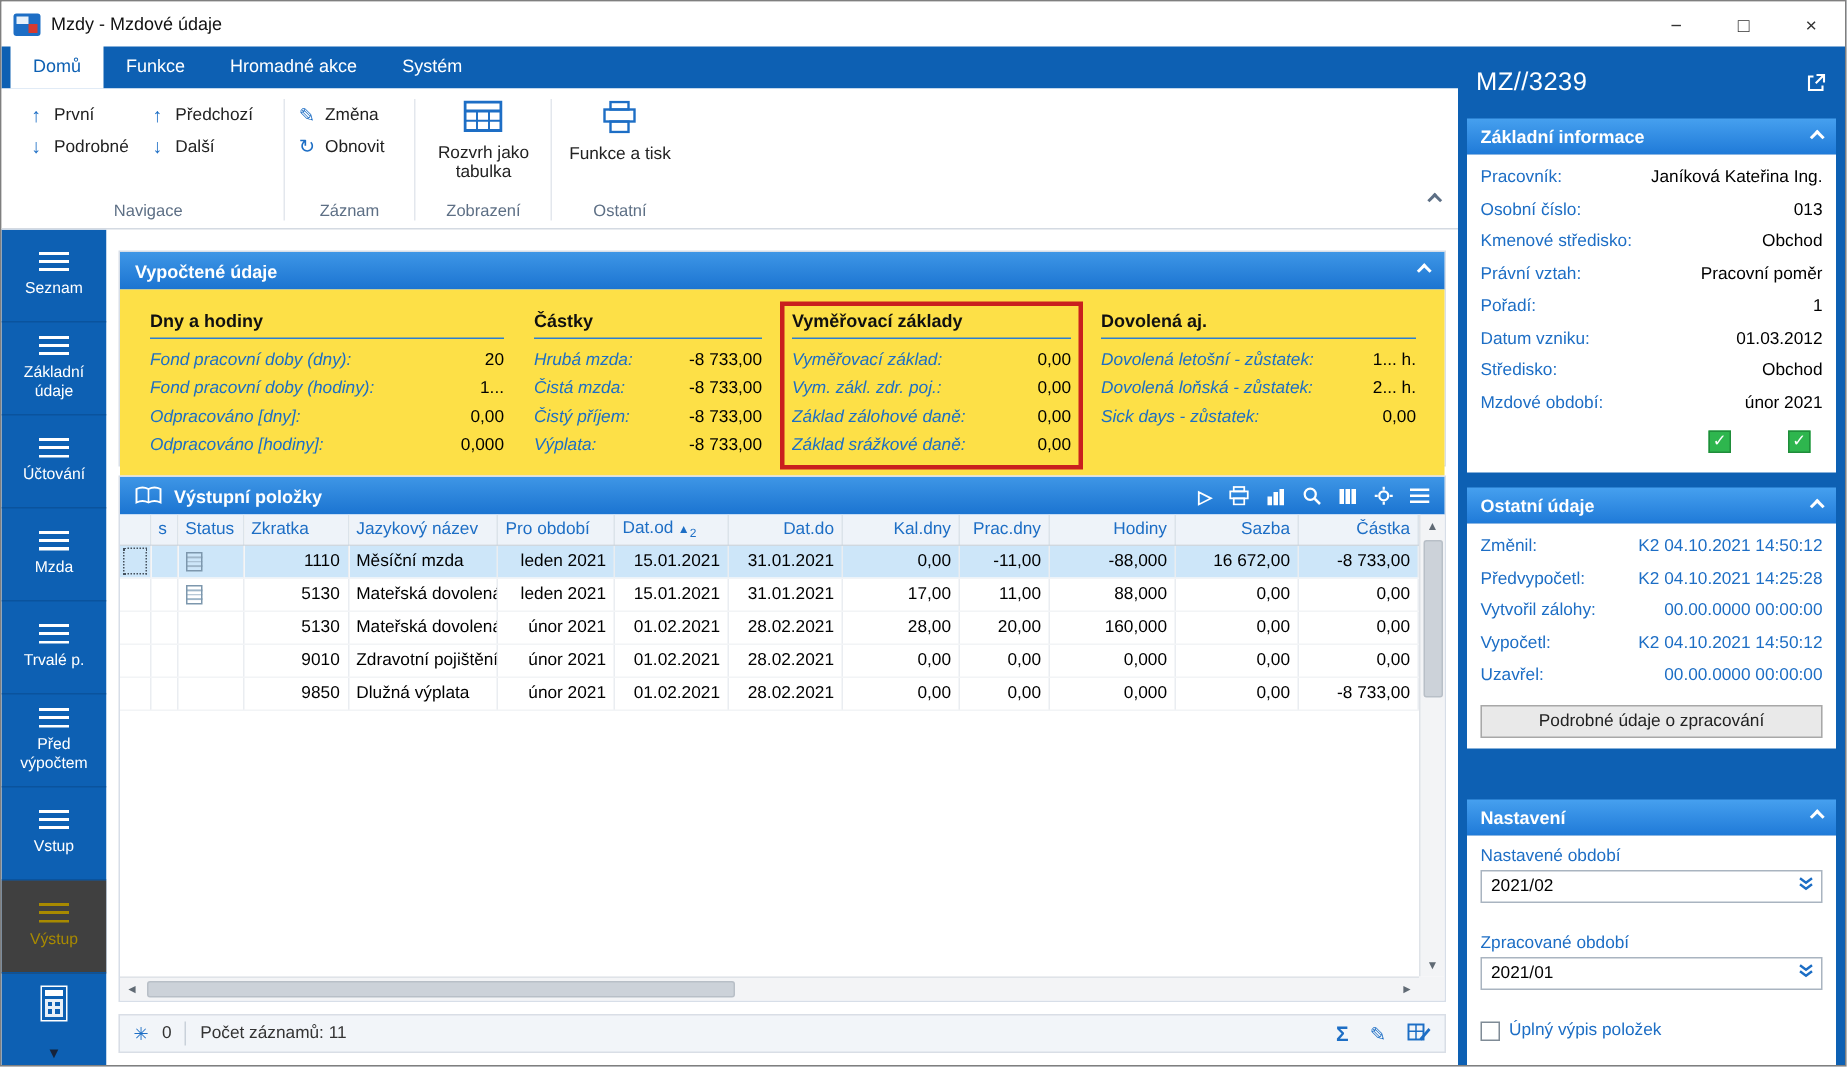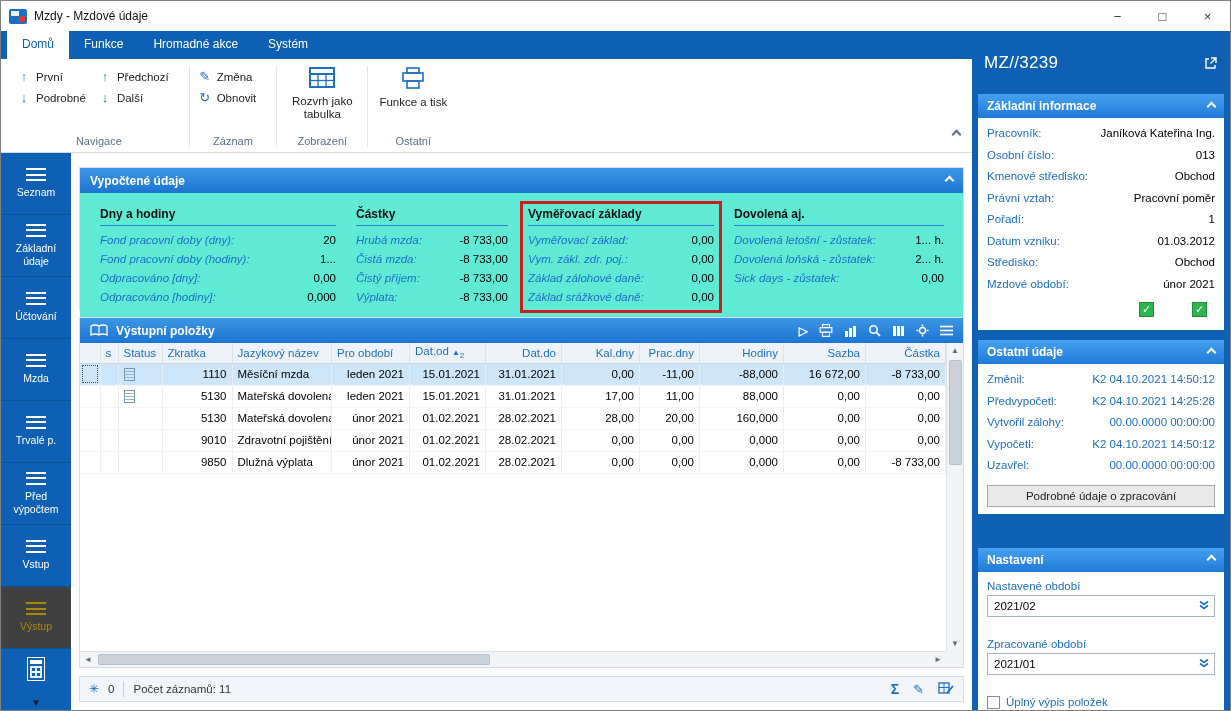--- a/index.html
+++ b/index.html
@@ -55,21 +55,21 @@
 
   
   .content { flex:1; background:#fff; padding:14px 8px 8px 8px; display:flex; flex-direction:column; min-width:0; }
   .panel { border:1px solid #d7dee8; display:flex; flex-direction:column; }
   .p-header { height:25px; flex:none; background:linear-gradient(180deg,#3e96e6,#1b74d1); color:#fff; font-weight:bold; font-size:12px; display:flex; align-items:center; padding:0 10px; gap:8px; }
   .p-header .chev { border-color:#fff; }
   .ph-right { margin-left:auto; display:flex; align-items:center; gap:11px; }
 
   
   .computed { height:144px; flex:none; margin-bottom:6px; }
-  .cp-body { flex:1; display:flex; padding:8px 6px 4px 12px; gap:4px; background:#5eead4; }
+  .cp-body { flex:1; display:flex; padding:8px 6px 4px 12px; gap:4px; background:#fde047; }
   .cp-group { padding:4px 8px 6px; }
   .cp-group.hl { border:3px solid #c9201e; padding:1px 5px 3px; }
   .g1{ width:252px; } .g2{ width:168px; } .g3{ width:202px; } .g4{ width:226px; }
   .cp-title { font-weight:bold; font-size:12px; color:#101010; padding:2px 0 4px; border-bottom:1px solid #2d7fd0; margin-bottom:5px; }
   .cp-row { display:flex; justify-content:space-between; gap:6px; font-size:11.5px; line-height:19px; white-space:nowrap; }
   .cp-label { color:#1d6ec5; overflow:hidden; text-overflow:ellipsis;font-style:italic; }
   .cp-value { color:#000; }
 
   
   .output { flex:1; min-height:0; }
@@ -102,21 +102,21 @@
   
   .statusbar { height:26px; flex:none; margin-top:8px; background:#f2f5f9; border:1px solid #d9dee6; display:flex; align-items:center; padding:0 9px; font-size:11.5px; color:#333; gap:9px; }
   .snow { color:#1d6ec5; font-size:12px; }
   .sb-sep { width:1px; height:16px; background:#c9d1da; }
   .sb-right { margin-left:auto; display:flex; align-items:center; gap:14px; }
   .sum-glyph { color:#1d6ec5; font-size:14px; font-weight:bold; }
   .pencil-glyph { color:#1d6ec5; font-size:13px; }
 
   
   .rightpanel { flex:1; background:#0d60b3; display:flex; flex-direction:column; padding:0 6px; min-height:0; }
-  .rp-top { height:63px; flex:none; display:flex; align-items:center; color:#fff; padding:0 6px; }
+  .rp-top { height:48px; flex:none; display:flex; align-items:center; color:#fff; padding:0 6px; }
   .rp-id { font-size:17px; letter-spacing:.3px; }
   .rp-pop { margin-left:auto; display:flex; }
   .rp-section { display:flex; flex-direction:column; flex:none; }
   .rp-section.grow { flex:1; min-height:0; }
   .rp-header { height:24px; flex:none; background:linear-gradient(180deg,#46a0ef,#1f7ad8); display:flex; align-items:center; color:#fff; font-weight:bold; font-size:12px; padding:0 9px; }
   .rp-header .chev { border-color:#fff; margin-left:auto; }
   .rp-body { background:#fff; padding:5px 9px 7px; }
   .rp-section.grow .rp-body { flex:1; }
   .rp-row { display:flex; justify-content:space-between; gap:8px; font-size:11.5px; line-height:21.5px; white-space:nowrap; }
   .rp-label { color:#1d6ec5; }

